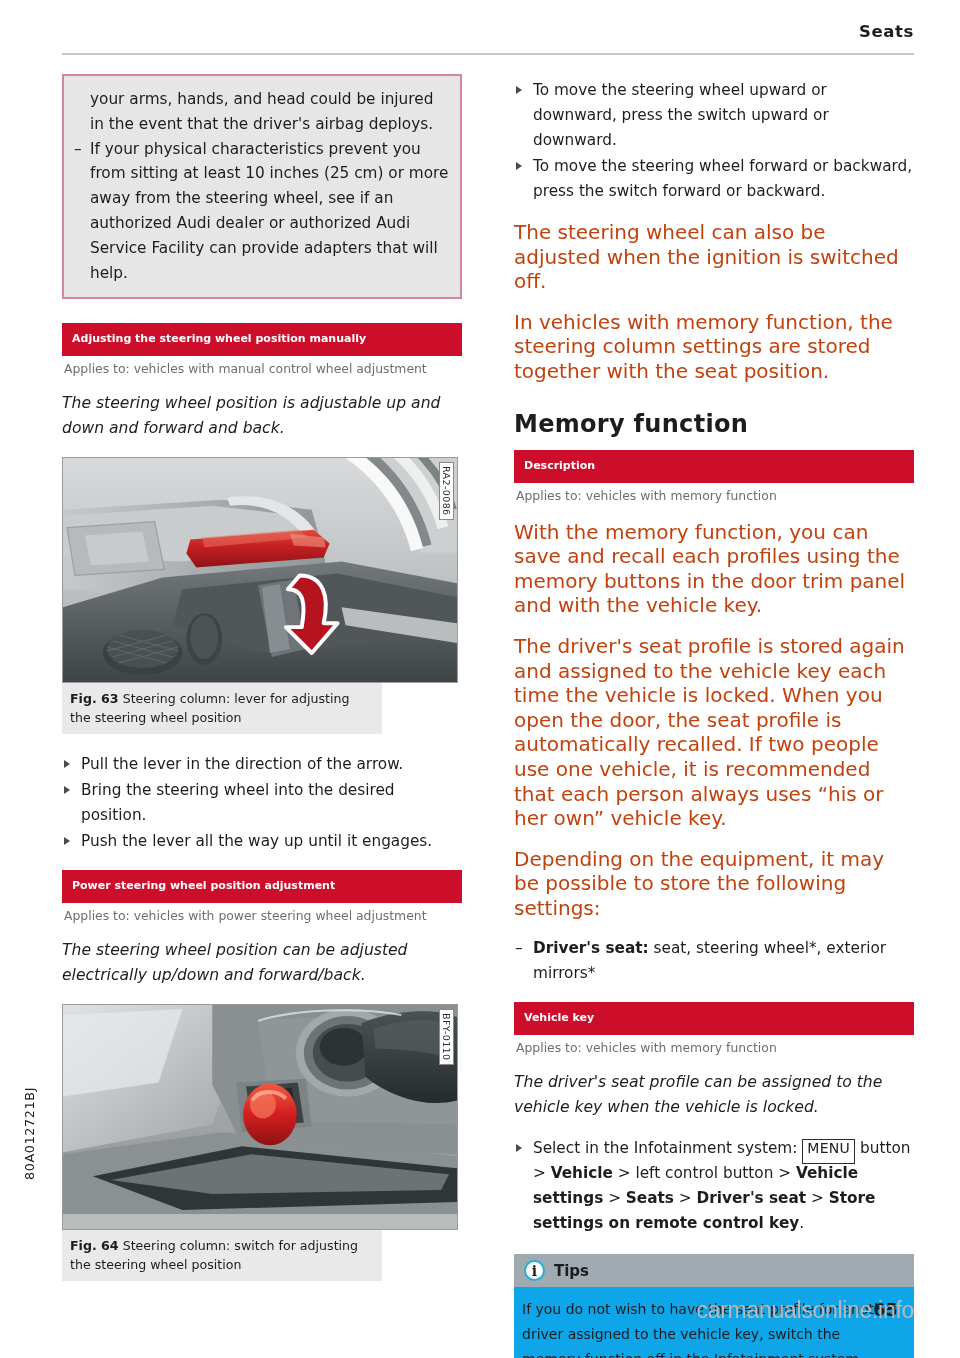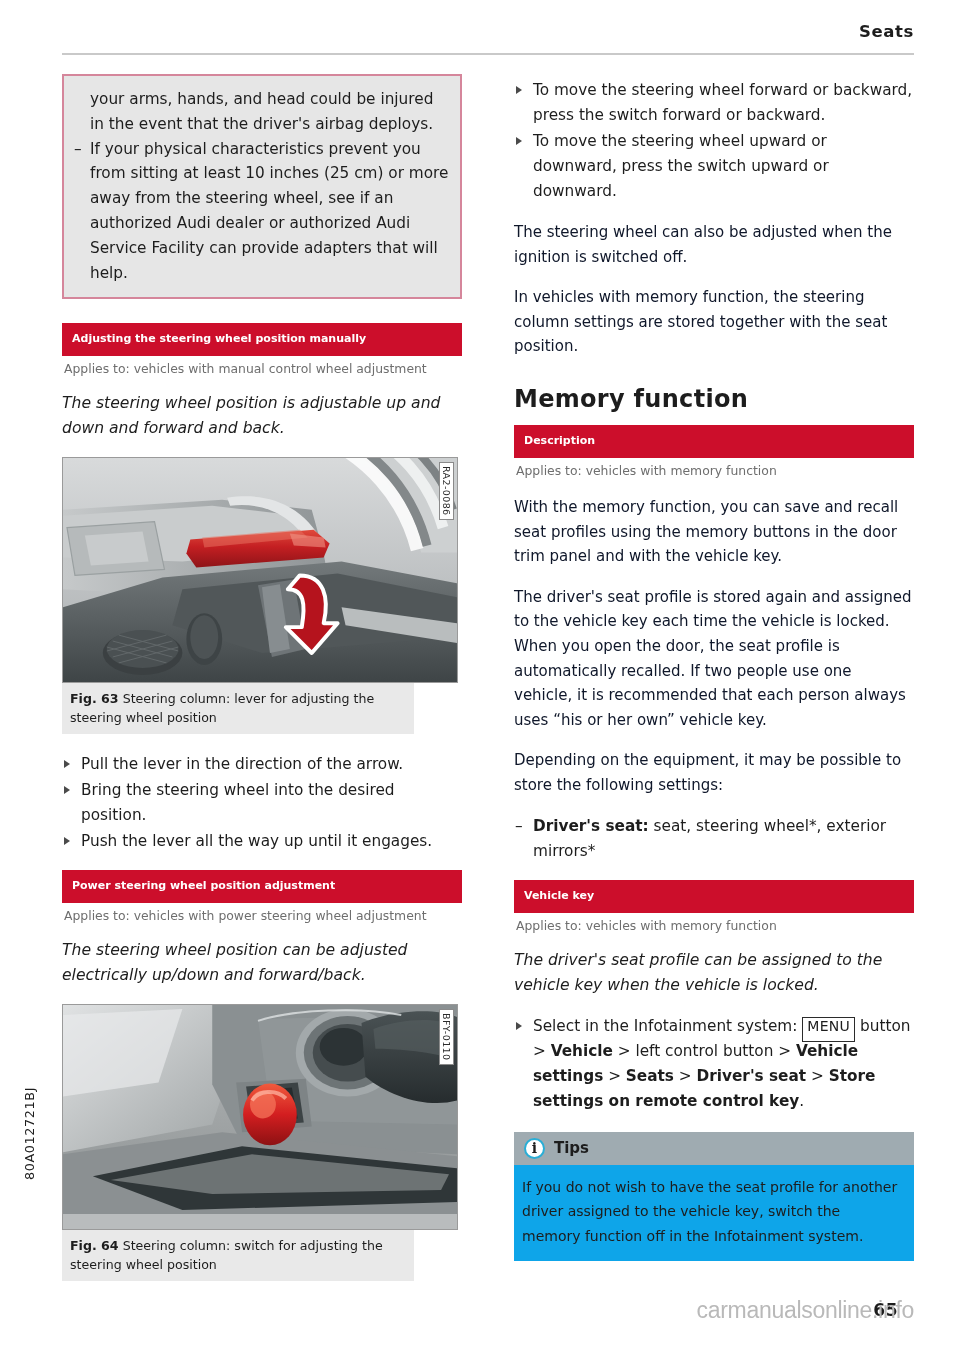--- a/index.html
+++ b/index.html
@@ -39,24 +39,24 @@
   .col {
     position: absolute;
     top: 74px;
     width: 400px;
   }
   .col-left  { left: 62px; }
   .col-right { left: 514px; }
 
   
   p.body {
-    font-size: 15px;
+    font-size: 20px;
     line-height: 24.6px;
     margin: 0 0 16px 0;
-    color: #0f172a;
+    color: #c2410c;
   }
   p.intro {
     font-size: 15.6px;
     line-height: 25px;
     font-style: italic;
     margin: 14px 0 16px 0;
     color: #1d1d1d;
   }
   .b { font-weight: bold; }
 
@@ -154,21 +154,21 @@
     border: 1px solid #8a8a8a;
     line-height: 1;
     font-family: "DejaVu Sans", "Liberation Sans", sans-serif;
   }
   figcaption {
     background: #e9e9e9;
     font-size: 12.6px;
     line-height: 19px;
     padding: 6px 8px 7px 8px;
     color: #1d1d1d;
-    width: 352px;
+    width: 320px;
   }
   figcaption .fignum { font-weight: bold; }
 
   
   .ill63 { position: absolute; inset: 0; }
 
   
   .ill64 { position: absolute; inset: 0; }
 
   
@@ -420,33 +420,33 @@
       <span class="fignum">Fig. 64</span>
       <span>Steering column: switch for adjusting the steering wheel position</span>
     </figcaption>
   </figure>
 
 </div>
 
 <div class="col col-right">
 
   <ul class="arrowlist">
+    <li><span class="tri"></span><span>To move the steering wheel upward or downward, press the switch upward or downward.</span></li>
     <li><span class="tri"></span><span>To move the steering wheel forward or backward, press the switch forward or backward.</span></li>
-    <li><span class="tri"></span><span>To move the steering wheel upward or downward, press the switch upward or downward.</span></li>
   </ul>
 
   <p class="body">The steering wheel can also be adjusted when the ignition is switched off.</p>
   <p class="body">In vehicles with memory function, the steering column settings are stored together with the seat position.</p>
 
   <h1 class="chapter">Memory function</h1>
 
   <div class="redbar">Description</div>
   <div class="applies">Applies to: vehicles with memory function</div>
 
-  <p class="body" style="margin-top:16px">With the memory function, you can save and recall seat profiles using the memory buttons in the door trim panel and with the vehicle key.</p>
+  <p class="body" style="margin-top:16px">With the memory function, you can save and recall each profiles using the memory buttons in the door trim panel and with the vehicle key.</p>
   <p class="body">The driver's seat profile is stored again and assigned to the vehicle key each time the vehicle is locked. When you open the door, the seat profile is automatically recalled. If two people use one vehicle, it is recommended that each person always uses “his or her own” vehicle key.</p>
   <p class="body">Depending on the equipment, it may be possible to store the following settings:</p>
 
   <ul class="dashlist">
     <li>
       <span class="dash">–</span><span class="b">Driver's seat:</span><span> seat, steering wheel*, exterior mirrors*</span>
     </li>
   </ul>
 
   <div class="redbar">Vehicle key</div>

